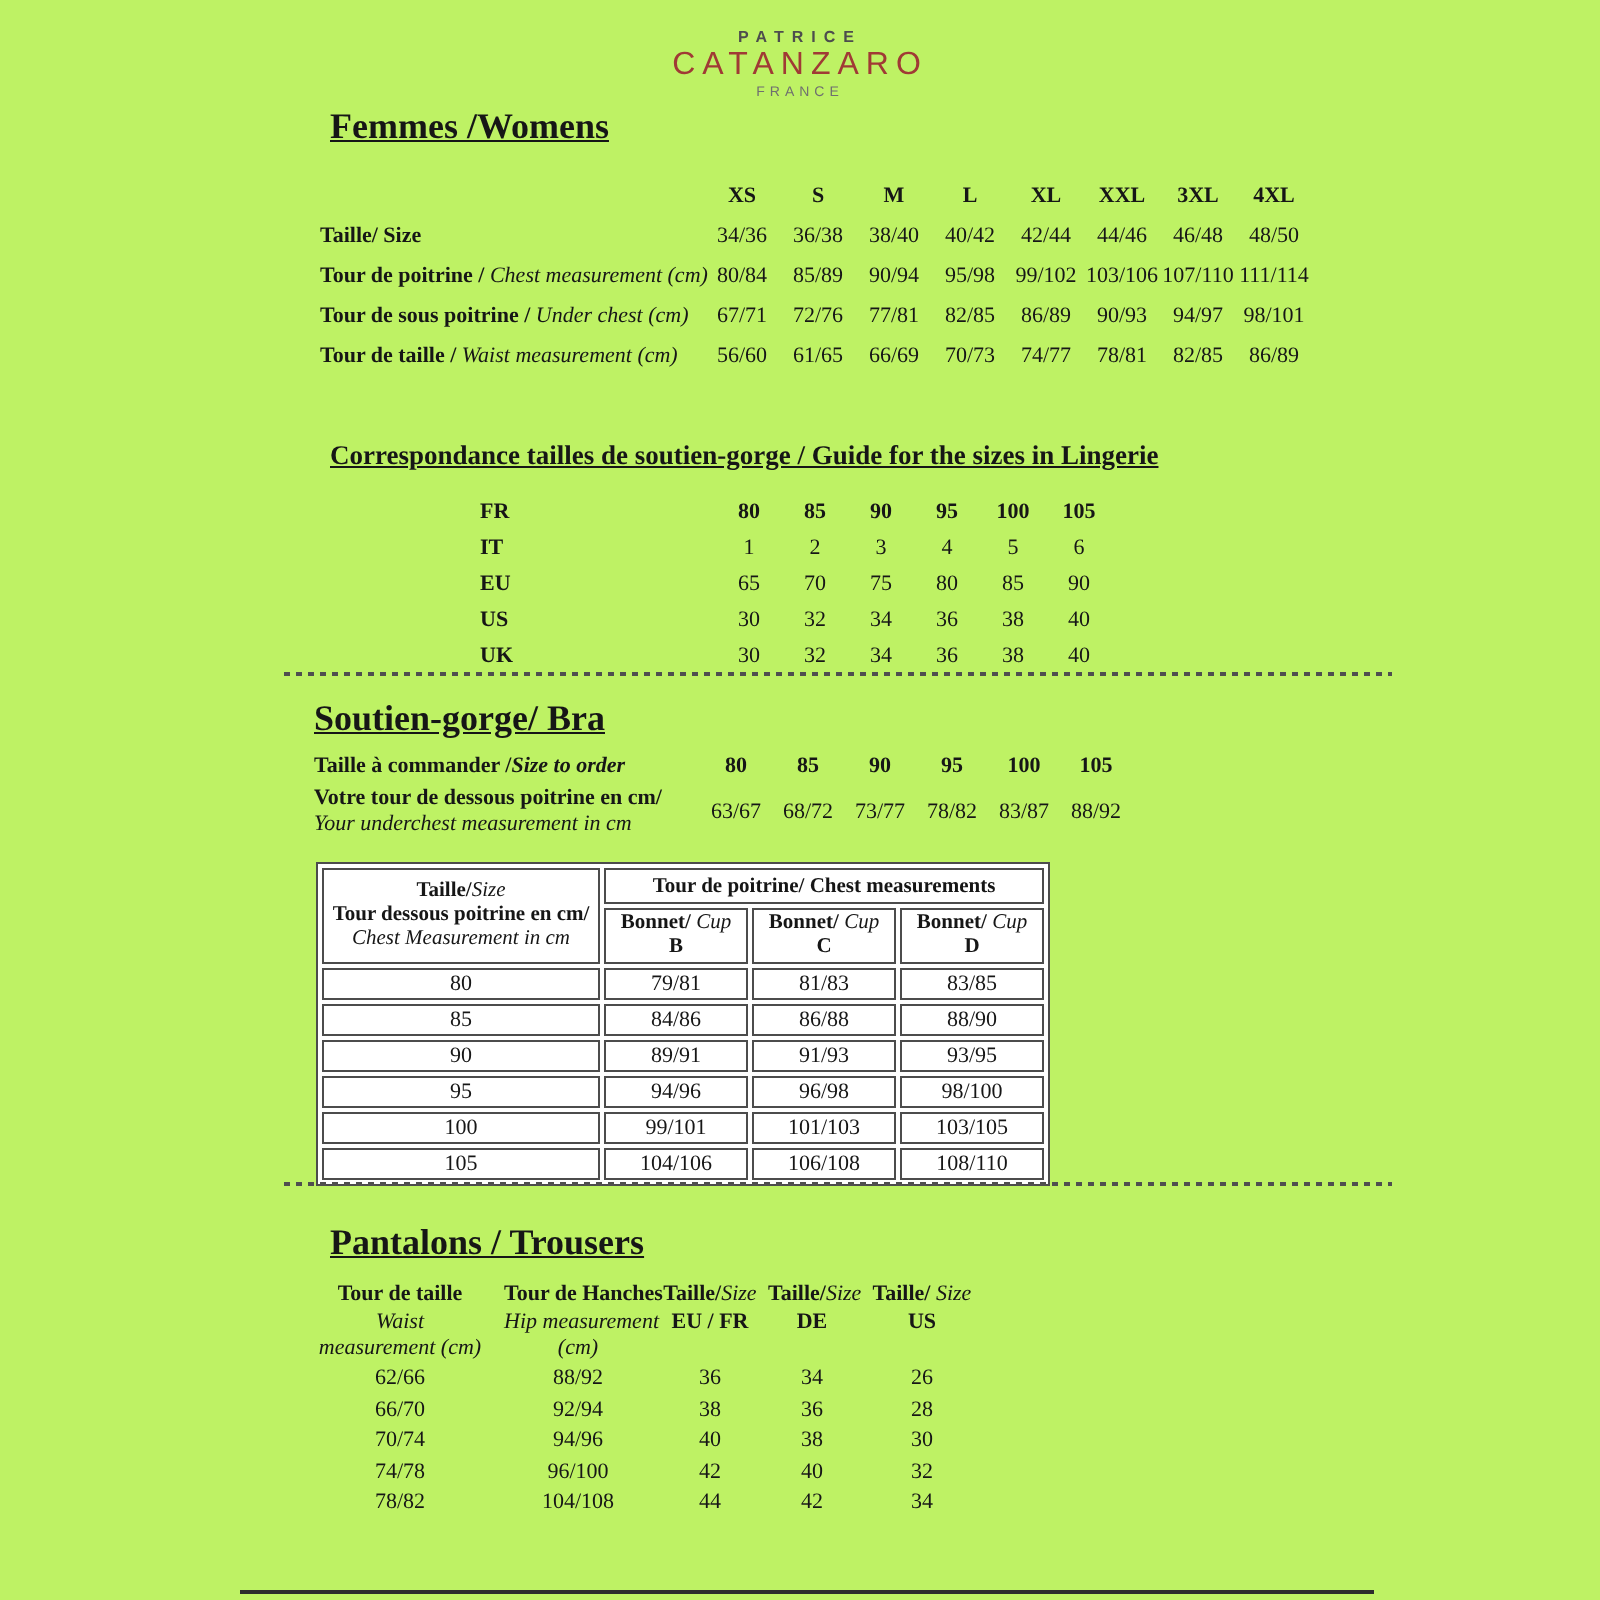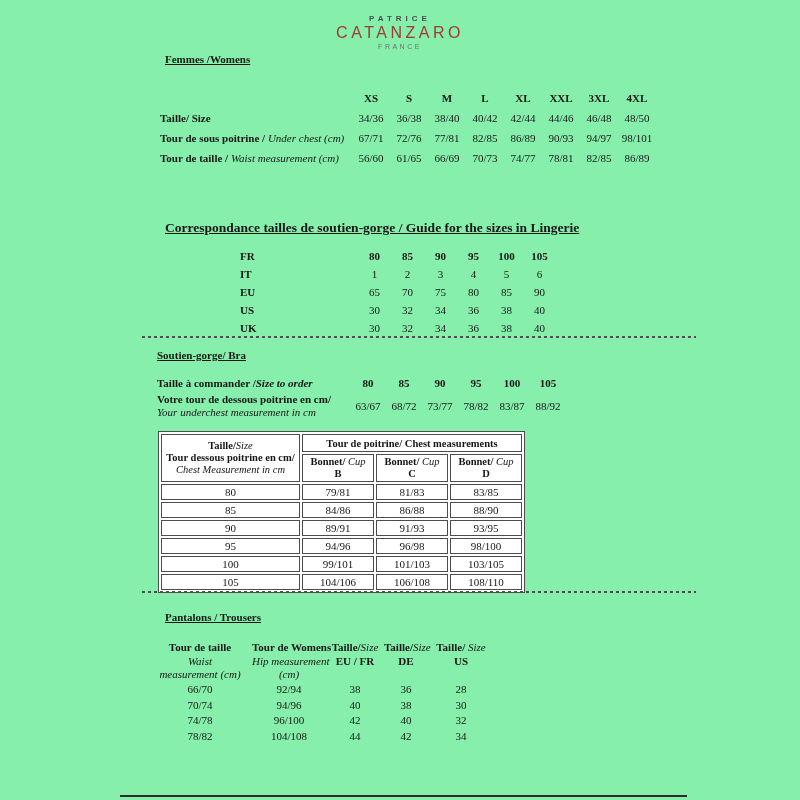--- a/index.html
+++ b/index.html
@@ -1,28 +1,28 @@
 <!DOCTYPE html>
 <html><head>
 <meta charset="utf-8">
 <style>
   html,body{margin:0;padding:0;}
   .page{
-    position:relative; width:800px; height:800px; background:#86efac;
+    position:relative; width:800px; height:800px; background:#bef264;
     font-family:"Liberation Serif", serif; color:#161616; overflow:hidden;
   }
   
   .logo{position:absolute; top:14px; left:0; width:800px; text-align:center;
         font-family:"Liberation Sans", sans-serif;}
   .logo-top{font-size:8px; letter-spacing:4px; color:#4d4d4d; font-weight:600;}
   .logo-main{font-size:16px; letter-spacing:3.5px; color:#a03a35; font-weight:400; margin-top:1px;}
   .logo-sub{font-size:7px; letter-spacing:2.5px; color:#6f6f6f; margin-top:1px;}
   
   .heading{position:absolute; font-weight:bold; text-decoration:underline; white-space:nowrap;}
-  .h-big{font-size:11px;}
+  .h-big{font-size:18px;}
   .h-mid{font-size:13.5px;}
   
   table{border-collapse:collapse; table-layout:fixed;}
   td{font-size:11px; padding:0; vertical-align:middle; overflow:visible;}
   .v{text-align:center; white-space:nowrap;}
   .b{font-weight:bold;}
   .lbl{white-space:nowrap;}
   
   .t-womens{position:absolute; left:160px; top:88px; width:496px;}
   .t-womens tr{height:20px;}
@@ -98,20 +98,31 @@
     <tr>
       <td class="lbl"><b>Taille/ Size</b> <i></i></td>
       <td class="v">34/36</td>
       <td class="v">36/38</td>
       <td class="v">38/40</td>
       <td class="v">40/42</td>
       <td class="v">42/44</td>
       <td class="v">44/46</td>
       <td class="v">46/48</td>
       <td class="v">48/50</td>
+    </tr>
+    <tr>
+      <td class="lbl"><b>Tour de poitrine /</b> <i>Chest measurement (cm)</i></td>
+      <td class="v">80/84</td>
+      <td class="v">85/89</td>
+      <td class="v">90/94</td>
+      <td class="v">95/98</td>
+      <td class="v">99/102</td>
+      <td class="v">103/106</td>
+      <td class="v">107/110</td>
+      <td class="v">111/114</td>
     </tr>
     <tr>
       <td class="lbl"><b>Tour de sous poitrine /</b> <i>Under chest (cm)</i></td>
       <td class="v">67/71</td>
       <td class="v">72/76</td>
       <td class="v">77/81</td>
       <td class="v">82/85</td>
       <td class="v">86/89</td>
       <td class="v">90/93</td>
       <td class="v">94/97</td>
@@ -304,36 +315,43 @@
         <col style="width:66px">
     </colgroup>
     <tbody>
         <tr>
       <td class="th">
         <div class="tt">Tour de taille</div>
         <div class="ts">Waist</div>
         <div class="ts">measurement (cm)</div>
       </td>
       <td class="th">
-        <div class="tt">Tour de Womens</div>
+        <div class="tt">Tour de Hanches</div>
         <div class="ts">Hip measurement</div>
         <div class="ts">(cm)</div>
       </td>
       <td class="th">
         <div><b>Taille/</b><i>Size</i></div>
         <div class="tt">EU / FR</div>
       </td>
       <td class="th">
         <div><b>Taille/</b><i>Size</i></div>
         <div class="tt">DE</div>
       </td>
       <td class="th">
         <div><b>Taille/</b> <i>Size</i></div>
         <div class="tt">US</div>
       </td>
+    </tr>
+    <tr class="dr">
+      <td>62/66</td>
+      <td>88/92</td>
+      <td>36</td>
+      <td>34</td>
+      <td>26</td>
     </tr>
     <tr class="dr">
       <td>66/70</td>
       <td>92/94</td>
       <td>38</td>
       <td>36</td>
       <td>28</td>
     </tr>
     <tr class="dr">
       <td>70/74</td>

